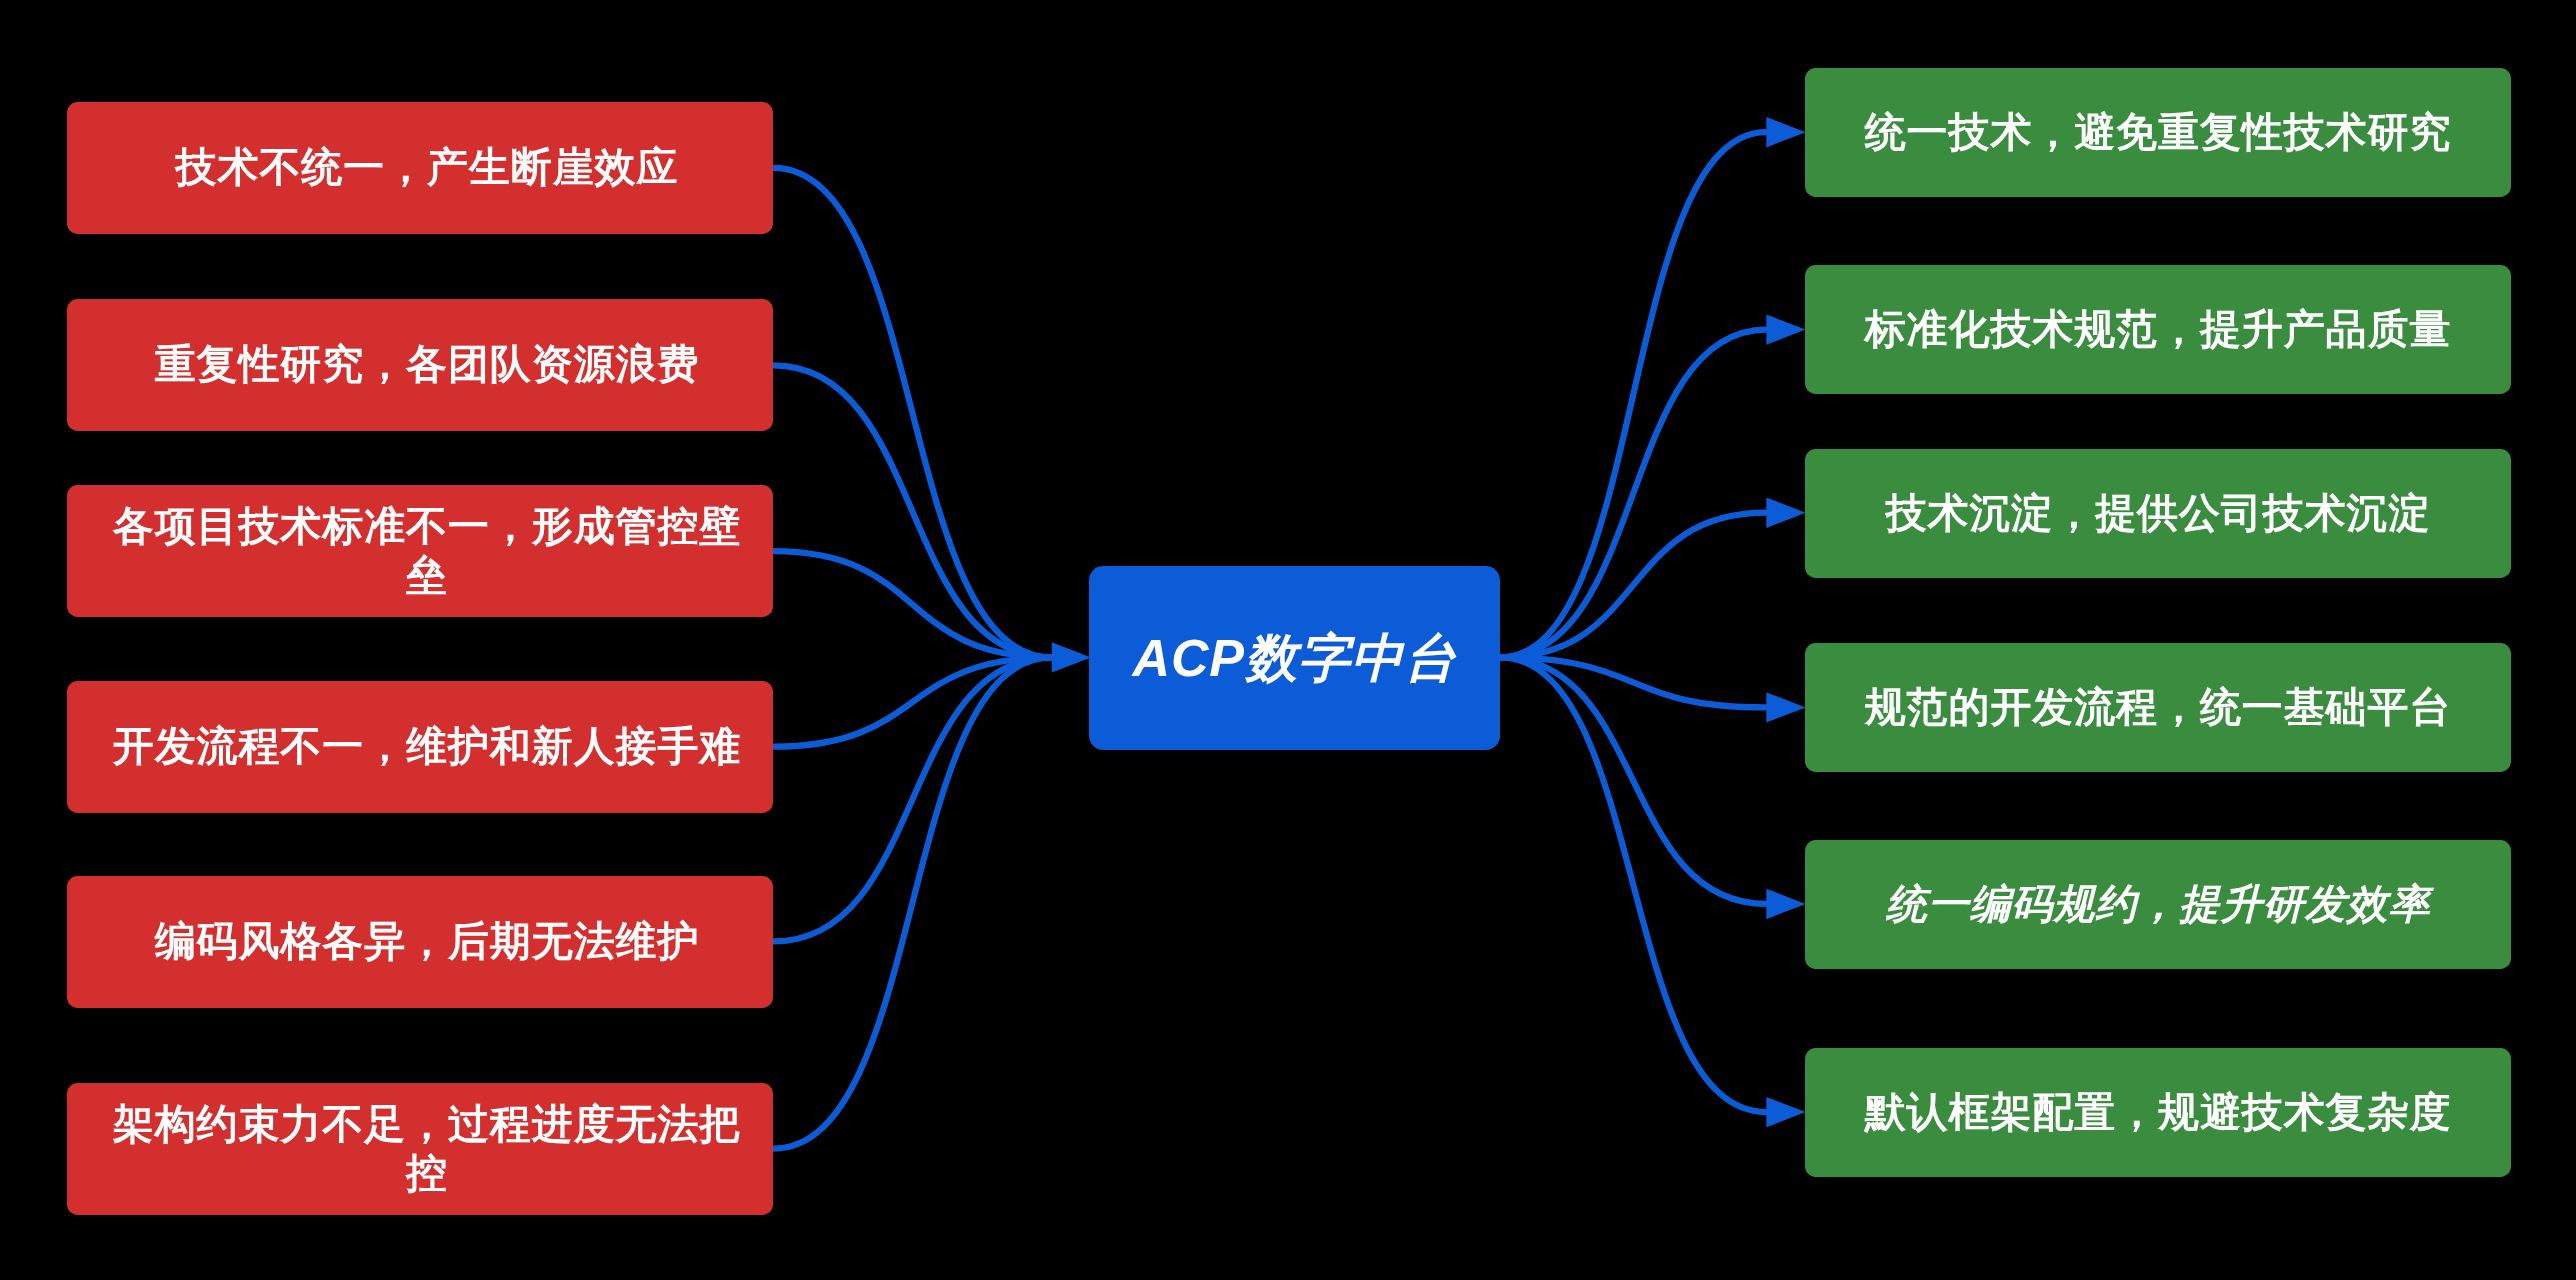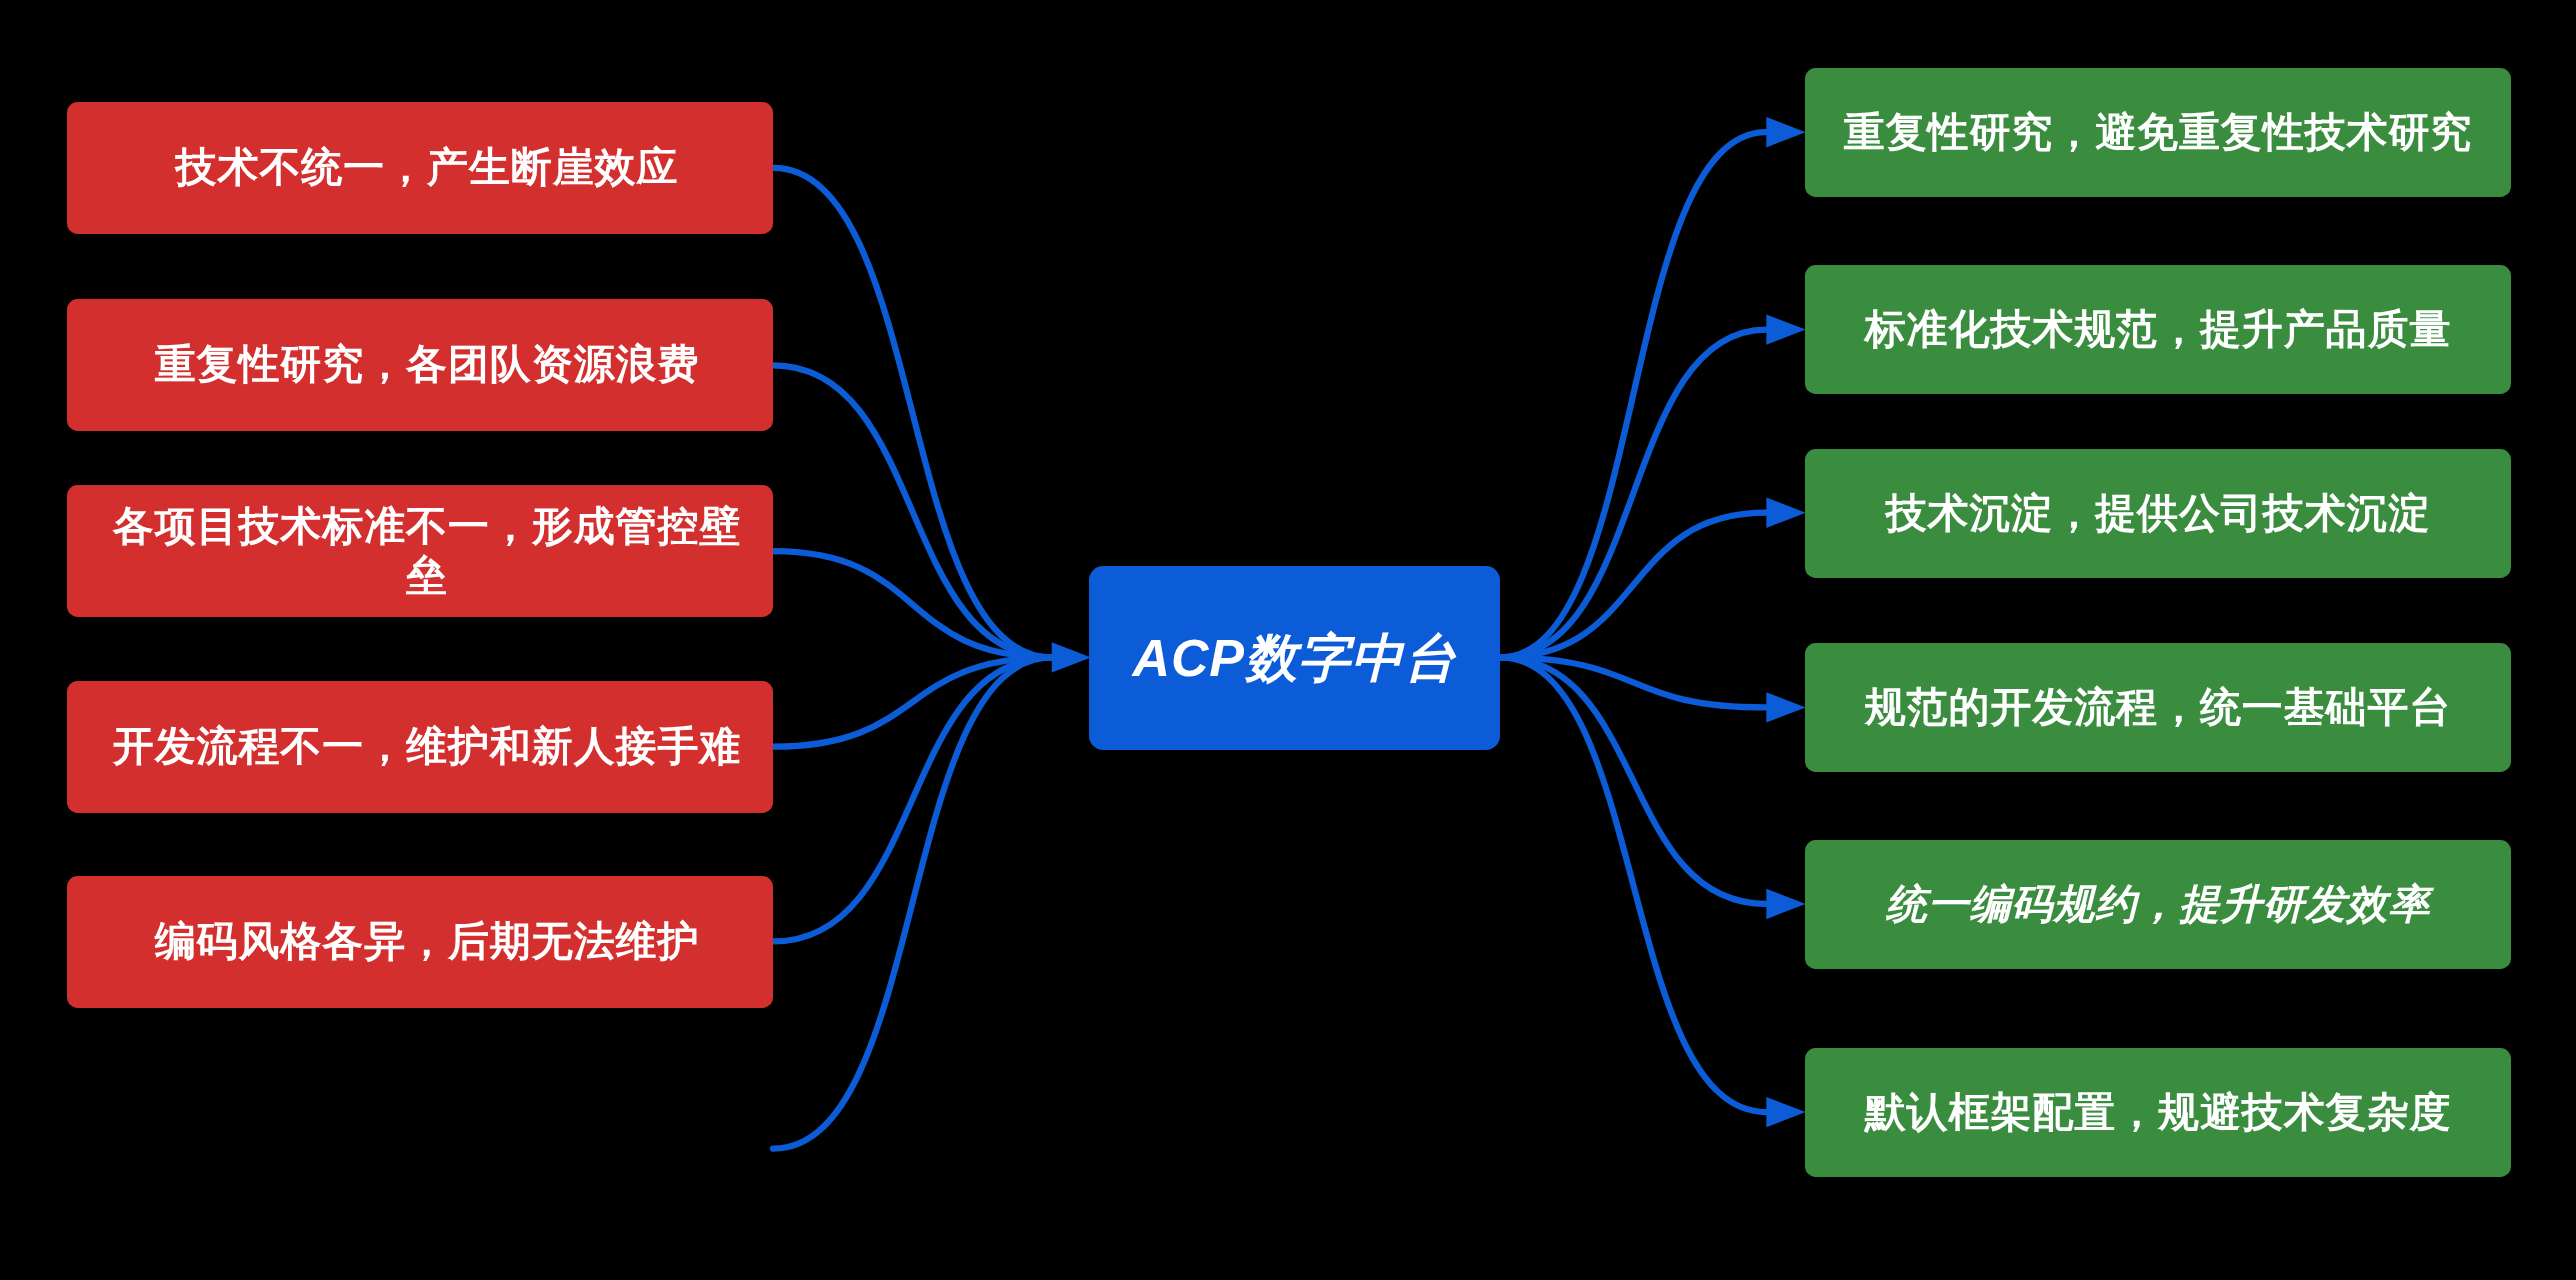--- a/index.html
+++ b/index.html
@@ -97,24 +97,25 @@
       <polygon points="2021,1012 1977,995 1977,1029" fill="#0B5CD6"></polygon>
       <path d="M 1679 736 C 1842.9 736, 1813.1 1245, 1977 1245" fill="none" stroke="#0B5CD6" stroke-width="7" stroke-linecap="round"></path>
       <polygon points="2021,1245 1977,1228 1977,1262" fill="#0B5CD6"></polygon>
     </svg>
 
   <div class="node problem p0">技术不统一，产生断崖效应</div>
   <div class="node problem p1">重复性研究，各团队资源浪费</div>
   <div class="node problem p2">各项目技术标准不一，形成管控壁垒</div>
   <div class="node problem p3">开发流程不一，维护和新人接手难</div>
   <div class="node problem p4">编码风格各异，后期无法维护</div>
+  <div class="node problem p5">架构约束力不足，过程进度无法把控</div>
 
   <div class="node center-node">ACP数字中台</div>
 
-  <div class="node benefit b0">重复性研究，避免重复性技术研究</div>
+  <div class="node benefit b0">统一技术，避免重复性技术研究</div>
   <div class="node benefit b1">标准化技术规范，提升产品质量</div>
   <div class="node benefit b2">技术沉淀，提供公司技术沉淀</div>
   <div class="node benefit b3">规范的开发流程，统一基础平台</div>
   <div class="node benefit b4">统一编码规约，提升研发效率</div>
   <div class="node benefit b5">默认框架配置，规避技术复杂度</div>
 
 </div>
 
 
 </body></html>

